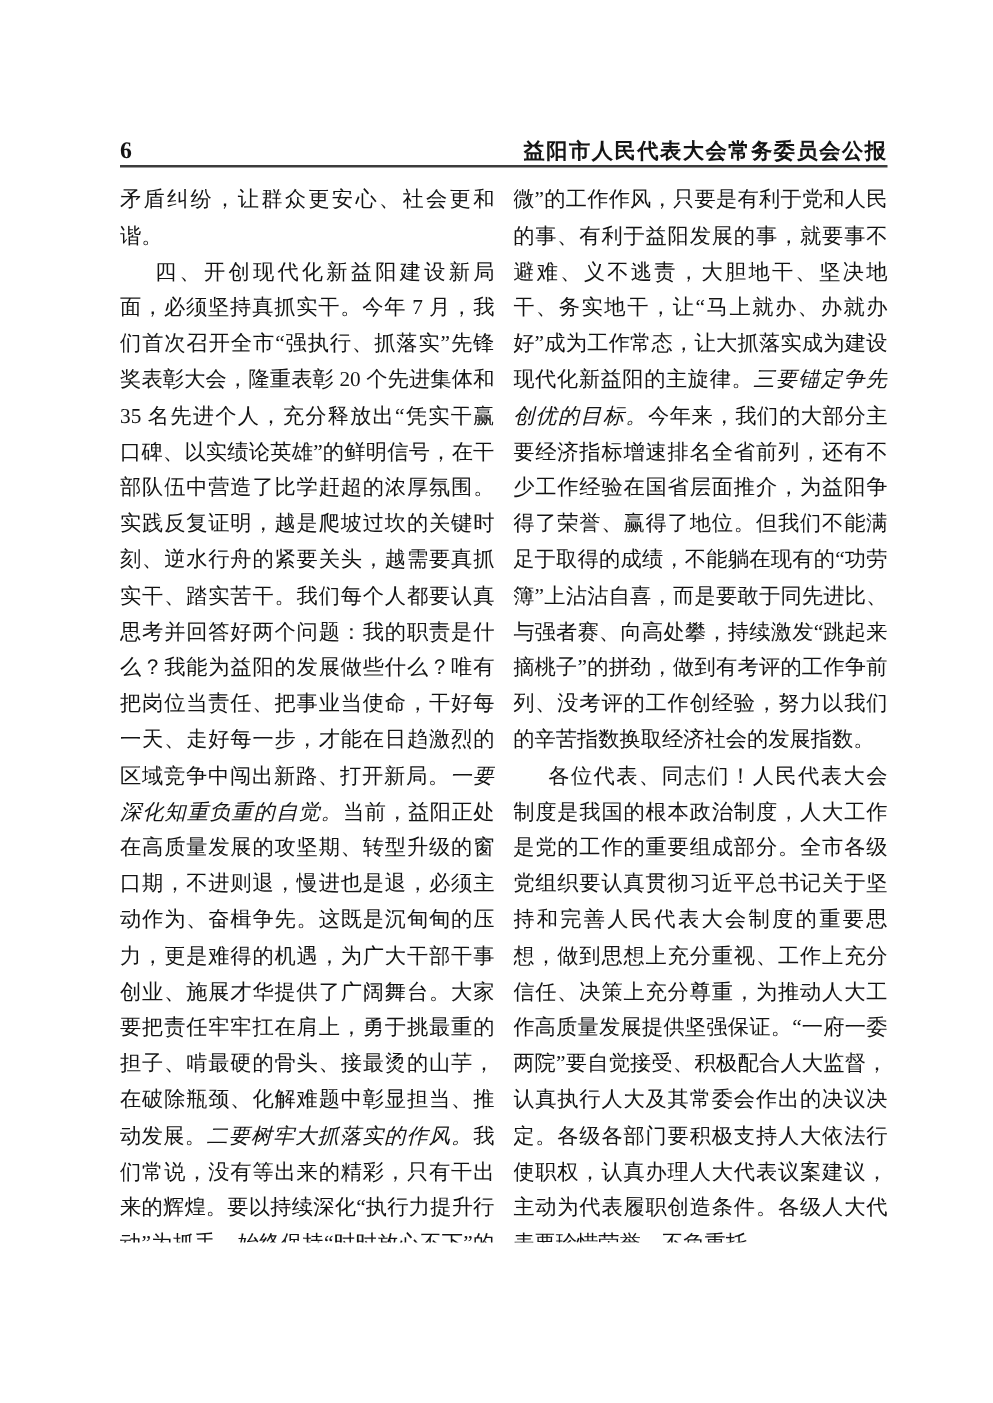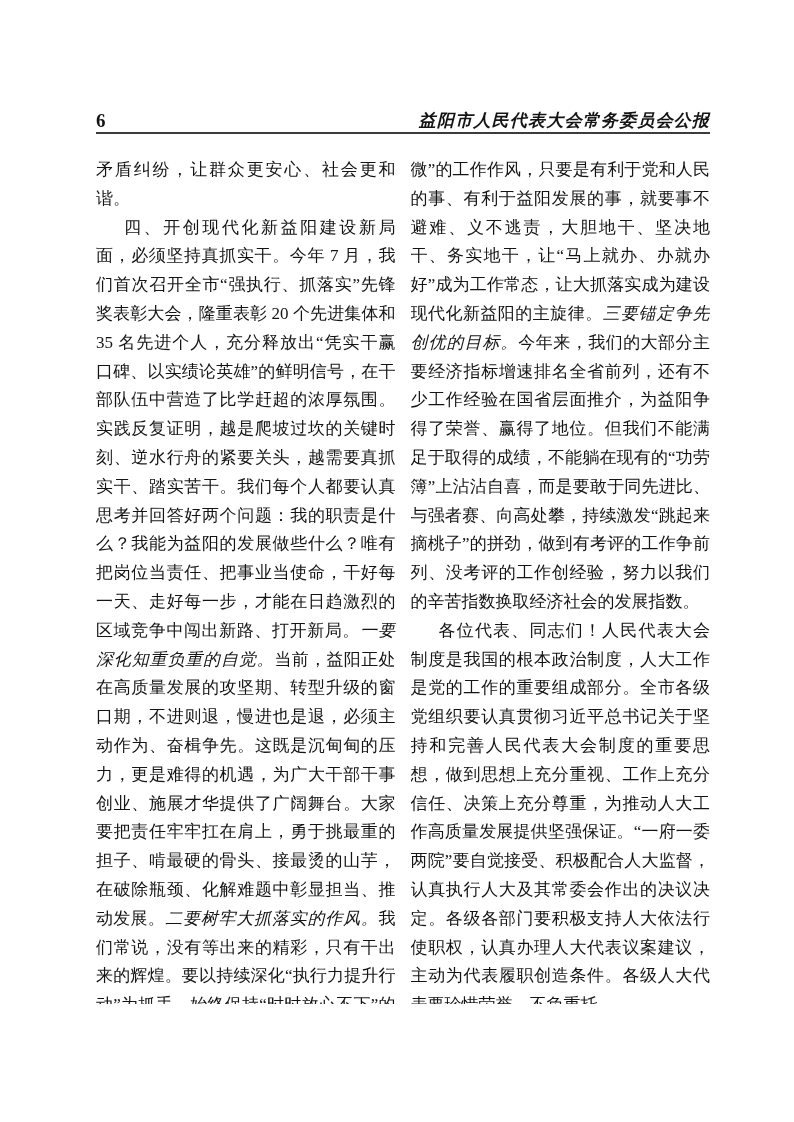--- a/index.html
+++ b/index.html
@@ -19,21 +19,20 @@
     display: flex; justify-content: space-between; align-items: flex-end;
   }
   .page-number {
     font-weight: bold;
     font-size: 19px;
     line-height: 1;
     padding-bottom: 2px;
   }
   .header-title {
     font-weight: bold;
-    font-style: italic;
     font-size: 17px;
     letter-spacing: 1.2px;
     line-height: 1;
     padding-bottom: 3px;
   }
   .rule {
     position: absolute;
     left: 96px; right: 84px; top: 132px;
     height: 2px;
     background: #3c3c3c;
@@ -44,21 +43,20 @@
     left: 96px; top: 146px;
     width: 614px; height: 848px;
     display: flex;
     gap: 15px;
   }
   .col {
     width: 300px; height: 100%;
     overflow: hidden;
     text-align: justify;
     text-justify: inter-character;
-    margin-top: 10px;
   }
   .para {
     margin: 0;
     font-size: 17px;
     line-height: 28.8px;
   }
   .para.indent { text-indent: 1.65em; }
 
   .seg-normal { font-weight: normal; }
   .seg-bold {

